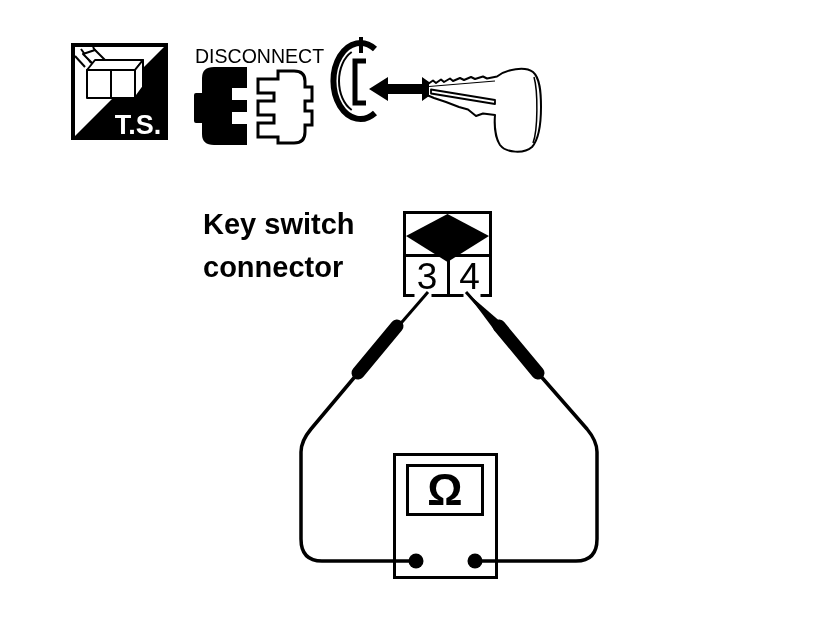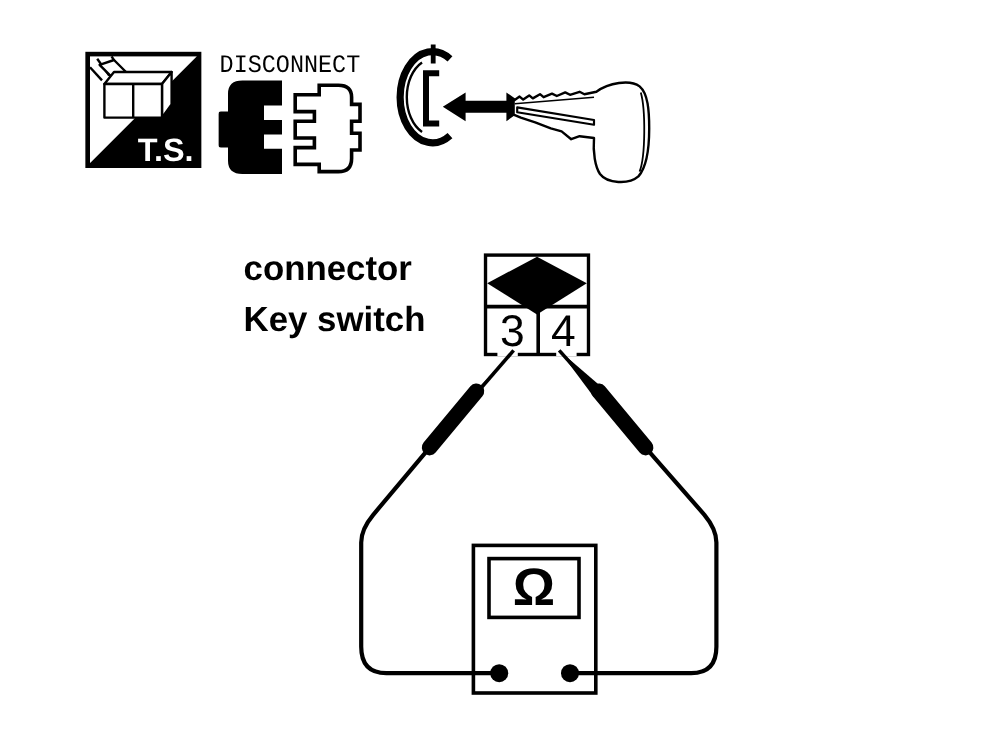--- a/index.html
+++ b/index.html
@@ -52,21 +52,21 @@
       <path d="M30,17 L22,4" fill="none"></path>
       <path d="M12,11 L24,7 L34,17 L22,21 Z"></path>
       <path d="M16,27 L24,17 L72,17 L64,27 Z"></path>
       <path d="M64,27 L72,17 L72,44 L64,55 Z"></path>
       <rect x="16" y="27" width="48" height="28"></rect>
       <line x1="40" y1="27" x2="40" y2="55"></line>
     </g>
     <text x="67" y="91" text-anchor="middle" font-size="27" font-weight="bold" fill="#fff">T.S.</text>
   </svg>
 
-  <div class="abs" style="left:182px;top:44px;width:130px;height:106px;font-family:Liberation Mono, monospace;">
+  <div class="abs" style="left:194px;top:44px;width:130px;height:106px;">
     <div class="disc-label">DISCONNECT</div>
     <svg class="abs" style="left:0;top:22px;" width="126" height="82" viewBox="0 0 126 82">
       <path d="M20,1 H53 V22 H38 V34 H53 V46 H38 V58 H53 V79 H20 Q8,79 8,68 V57 H2 Q0,57 0,55 V29 Q0,27 2,27 H8 V12 Q8,1 20,1 Z" fill="#000"></path>
       <path d="M84,5 H100 Q111,5 111,15 V21 H118 V35 H111 V45 H118 V59 H111 V66 Q111,77 100,77 H84 V71 H64 V57 H80 V49 H64 V35 H80 V27 H64 V13 H84 Z" fill="#fff" stroke="#000" stroke-width="3"></path>
     </svg>
   </div>
 
   <svg class="abs" style="left:325px;top:36px;" width="220" height="124" viewBox="0 0 220 124">
     <g>
       <path d="M50,13 A27,38 0 1 0 50,77" fill="none" stroke="#000" stroke-width="6"></path>
@@ -79,22 +79,22 @@
       <path stroke-width="2" d="M103,48 L108,44.5 L111,47 L116,43.5 L119,46 L125,42.5 L128,45 L135,42 L139,44 L146,41 L150,43 L158,40.5 L162,42.5 L172,40.5
         C182,33 200,30 208,36 C215,42 216,56 216,71 C216,86 214,103 207,111 C199,118 181,117 175,109
         C171,103 169,91 170,79 L158,77.5 L151,80 L143,73.5 L134,71 L121,66 L109,62 L103,59.5 Z"></path>
       <path stroke-width="1.2" fill="none" d="M104,50.5 L170,45"></path>
       <path stroke-width="1.8" d="M106,53.5 L170,64 L170,68 L106,57.5 Z"></path>
       <path stroke-width="1.5" fill="none" d="M209,41 C213,55 213,94 208,107"></path>
     </g>
   </svg>
 
   <div class="kslabel">
+    <div>Key switch</div>
     <div>connector</div>
-    <div>Key switch</div>
   </div>
 
   <svg class="abs" style="left:403px;top:211px;" width="89" height="86" viewBox="0 0 89 86">
     <rect x="1.5" y="1.5" width="86" height="83" fill="#fff" stroke="#000" stroke-width="3"></rect>
     <line x1="1.5" y1="44.5" x2="87.5" y2="44.5" stroke="#000" stroke-width="3"></line>
     <polygon points="3,25 44.5,3 86,25 44.5,51" fill="#000"></polygon>
     <line x1="45.5" y1="44.5" x2="45.5" y2="84.5" stroke="#000" stroke-width="3"></line>
     <rect x="11.5" y="80" width="17" height="6" fill="#fff"></rect>
     <rect x="60.5" y="80" width="17" height="6" fill="#fff"></rect>
     <text x="24" y="77.5" text-anchor="middle" font-size="37" fill="#000">3</text>

